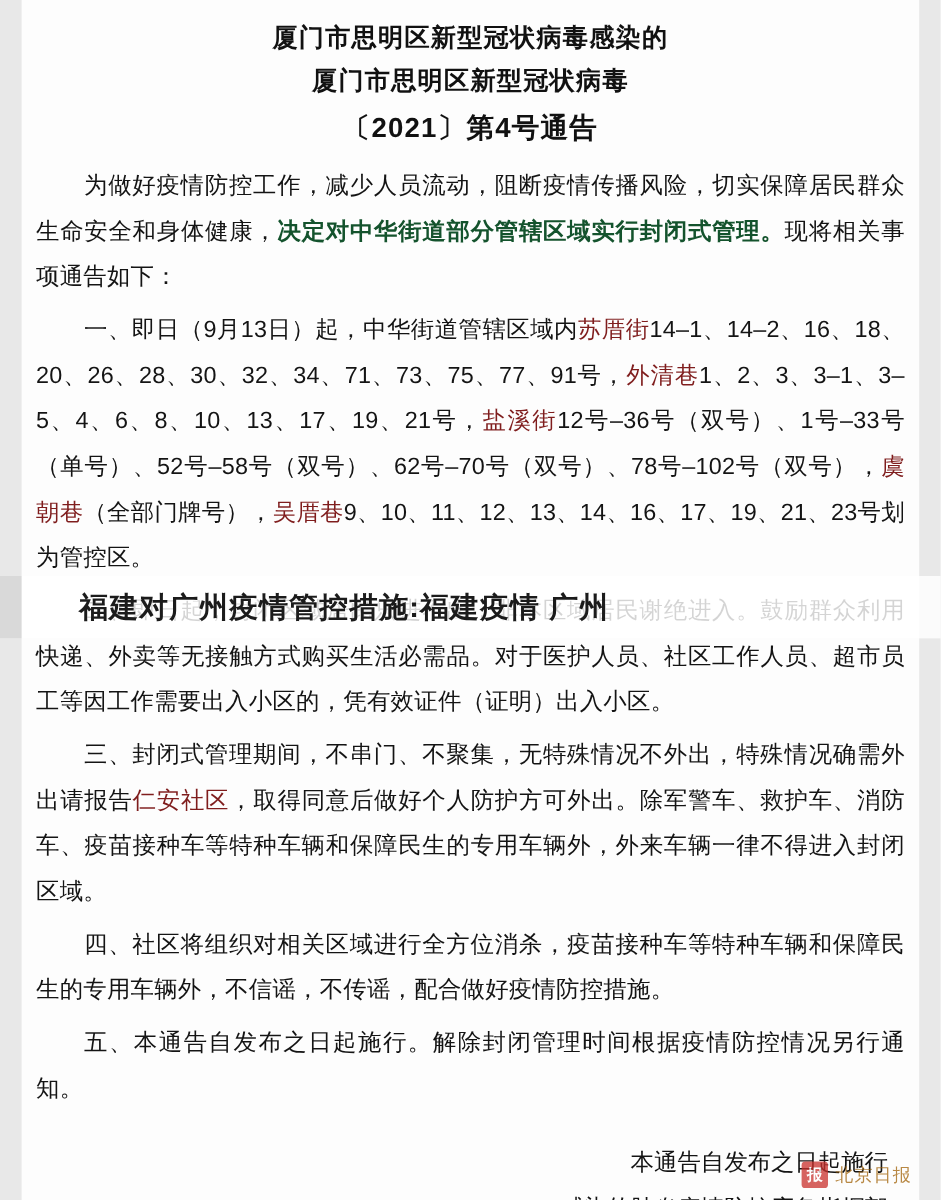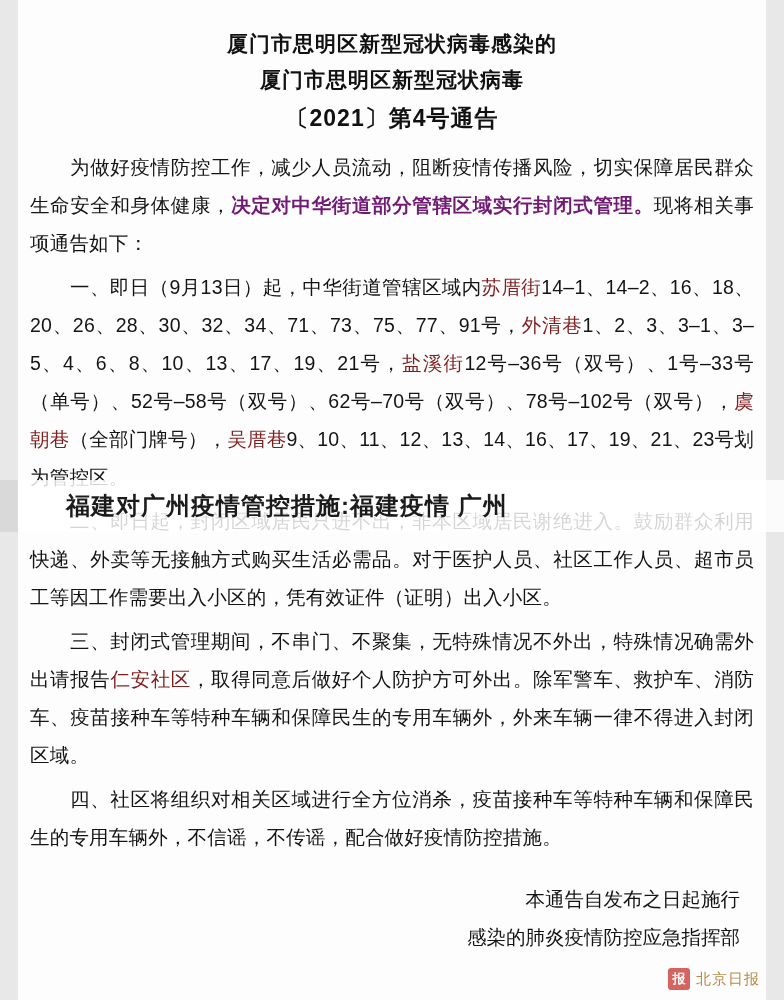--- a/index.html
+++ b/index.html
@@ -23,21 +23,21 @@
     padding: 10px 30px 0 30px;
     background: #fdfdfd;
   }
   .doc-header {
     text-align: center;
     font-weight: bold;
     font-size: 21px;
     line-height: 36px;
     letter-spacing: 1px;
     color: #111;
-    margin-top: 16px;
+    margin-top: 4px;
   }
   .doc-header .line {
     display: block;
   }
   .doc-number {
     text-align: center;
     font-weight: bold;
     font-size: 23px;
     line-height: 40px;
     letter-spacing: 1px;
@@ -48,21 +48,21 @@
     line-height: 38px;
     text-align: justify;
     letter-spacing: 0.2px;
     color: #141414;
   }
   .para {
     margin: 0 0 6px 0;
     text-indent: 40px;
   }
   .hl-red {
-    color: #701a75;
+    color: #14532d;
     font-weight: bold;
   }
   .red {
     color: #7f1d1d;
   }
   .signature {
     margin-top: 24px;
     text-align: right;
     font-size: 19.5px;
     line-height: 38px;
@@ -159,20 +159,21 @@
     <p class="para"><span>为做好疫情防控工作，减少人员流动，阻断疫情传播风险，切实保障居民群众生命安全和身体健康，</span><span class="hl-red">决定对中华街道部分管辖区域实行封闭式管理。</span><span>现将相关事项通告如下：</span></p>
 
     <p class="para"><span>一、即日（9月13日）起，中华街道管辖区域内</span><span class="red">苏厝街</span><span>14–1、14–2、16、18、20、26、28、30、32、34、71、73、75、77、91号，</span><span class="red">外清巷</span><span>1、2、3、3–1、3–5、4、6、8、10、13、17、19、21号，</span><span class="red">盐溪街</span><span>12号–36号（双号）、1号–33号（单号）、52号–58号（双号）、62号–70号（双号）、78号–102号（双号），</span><span class="red">虞朝巷</span><span>（全部门牌号），</span><span class="red">吴厝巷</span><span>9、10、11、12、13、14、16、17、19、21、23号划为管控区。</span></p>
 
     <p class="para"><span>二、即日起，封闭区域居民只进不出，非本区域居民谢绝进入。鼓励群众利用快递、外卖等无接触方式购买生活必需品。对于医护人员、社区工作人员、超市员工等因工作需要出入小区的，凭有效证件（证明）出入小区。</span></p>
 
     <p class="para"><span>三、封闭式管理期间，不串门、不聚集，无特殊情况不外出，特殊情况确需外出请报告</span><span class="red">仁安社区</span><span>，取得同意后做好个人防护方可外出。除军警车、救护车、消防车、疫苗接种车等特种车辆和保障民生的专用车辆外，外来车辆一律不得进入封闭区域。</span></p>
 
     <p class="para"><span>四、社区将组织对相关区域进行全方位消杀，疫苗接种车等特种车辆和保障民生的专用车辆外，不信谣，不传谣，配合做好疫情防控措施。</span></p>
 
+    <p class="para"><span>五、本通告自发布之日起施行。解除封闭管理时间根据疫情防控情况另行通知。</span></p>
 
   </div>
 
   <div class="signature">
     <span class="sig-line">本通告自发布之日起施行</span>
     <span class="sig-line">感染的肺炎疫情防控应急指挥部</span>
 
   </div>
 
   <div class="overlay-banner">

